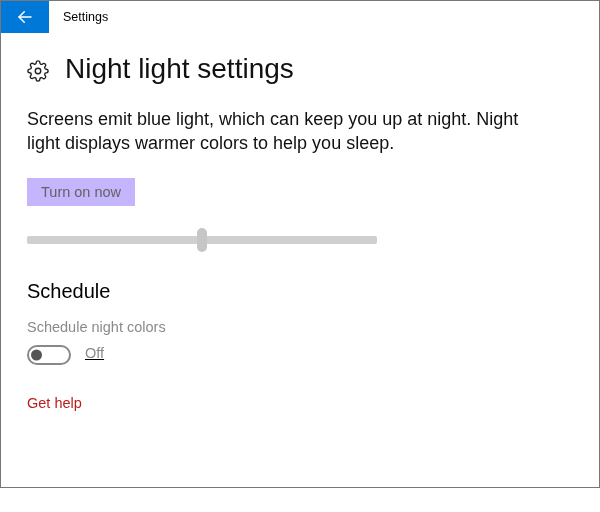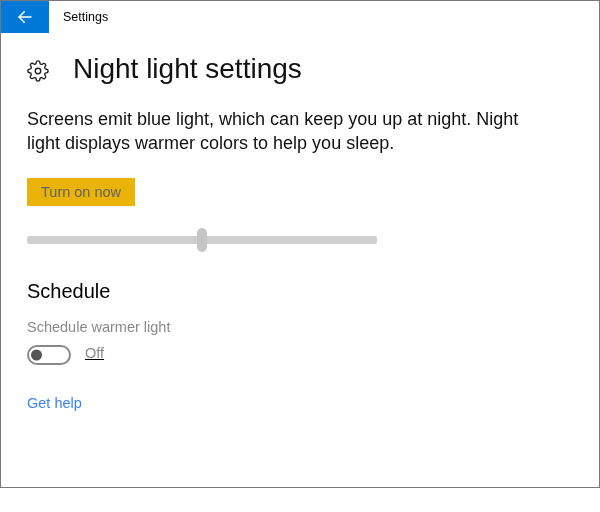--- a/index.html
+++ b/index.html
@@ -42,21 +42,20 @@
     color: #000;
   }
   .content {
     padding: 16px 26px 20px 26px;
   }
   .page-header {
     display: flex;
     align-items: center;
     margin-top: 4px;
     margin-bottom: 22px;
-    gap: 8px;
   }
   .gear {
     width: 22px;
     height: 22px;
     margin-right: 16px;
     flex: 0 0 auto;
     position: relative;
     top: 2px;
   }
   .page-title {
@@ -66,21 +65,21 @@
   }
   .desc {
     font-size: 18px;
     line-height: 1.35;
     color: #111;
     max-width: 520px;
     margin-bottom: 22px;
   }
   .action-btn {
     display: inline-block;
-    background: #eab308;
+    background: #c4b5fd;
     color: #636363;
     font-size: 14.5px;
     padding: 6px 14px;
     border: none;
     cursor: default;
     margin-bottom: 22px;
   }
   .slider-label {
     font-size: 14.5px;
     color: #111;
@@ -154,21 +153,21 @@
     color: #8a8a8a;
   }
   .help-heading {
     font-size: 19px;
     font-weight: 500;
     color: #111;
     margin-bottom: 8px;
   }
   .link {
     font-size: 14.5px;
-    color: #3b82f6;
+    color: #b91c1c;
     cursor: pointer;
   }
 </style>
 </head>
 <body>
 
 <div class="outer">
 
   <div class="titlebar">
     <div class="back-btn">
@@ -195,21 +194,21 @@
     <div class="desc">Screens emit blue light, which can keep you up at night. Night light displays warmer colors to help you sleep.</div>
 
     <button class="action-btn">Turn on now</button>
 
     <div class="slider-wrap">
       <div class="slider-track"></div>
       <div class="slider-thumb" id="slider-thumb" style="left: 50%;"></div>
     </div>
 
     <div class="section-heading">Schedule</div>
-    <div class="toggle-label">Schedule warmer light</div>
+    <div class="toggle-label">Schedule night colors</div>
     <div class="toggle-row">
       <div class="toggle">
         <div class="toggle-knob"></div>
       </div>
       <div class="toggle-state">Off</div>
     </div>
 
     <div class="link">Get help</div>
 
   </div>

